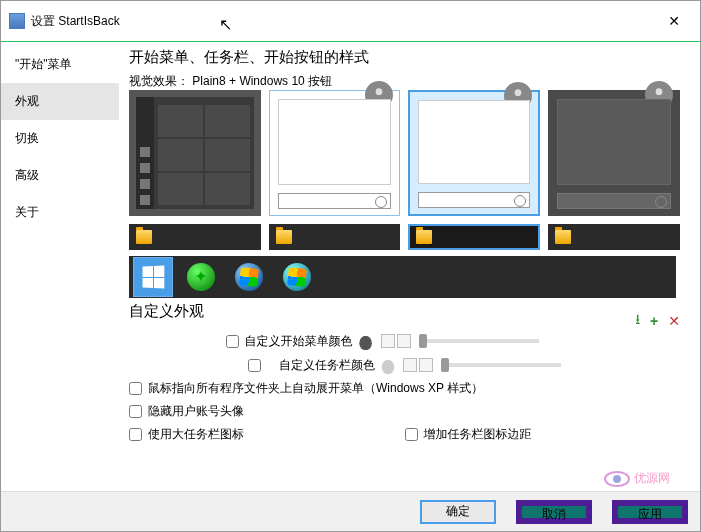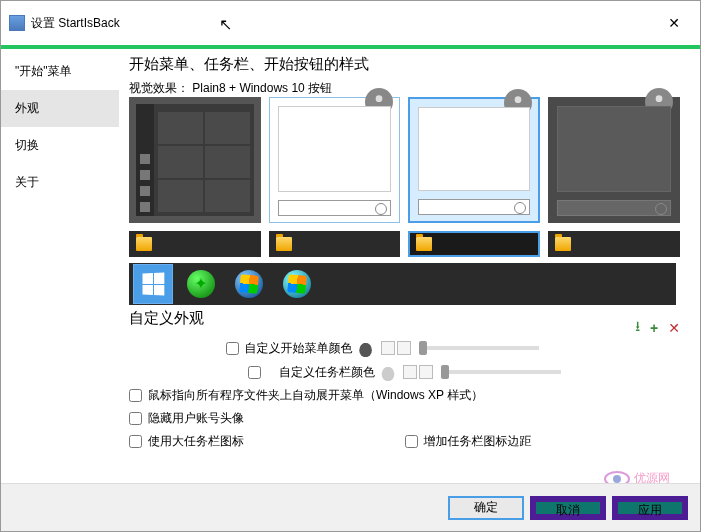--- a/index.html
+++ b/index.html
@@ -1,17 +1,17 @@
 <!DOCTYPE html>
 <html><head>
 <meta charset="utf-8">
 <style>
 *{box-sizing:border-box;margin:0;padding:0;font-family:"Segoe UI","Microsoft YaHei",sans-serif;font-size:12px}
 body{background:#fff;width:701px;height:532px;border:1px solid #999;position:relative;overflow:hidden}
-.titlebar{height:48px;display:flex;align-items:center;padding:0 8px;border-bottom:4px solid #22c55e}
+.titlebar{height:41px;display:flex;align-items:center;padding:0 8px;border-bottom:1px solid #22c55e}
 .titlebar .icon{width:16px;height:16px;border:1px solid #4a7abc;background:linear-gradient(#6aa0e0,#4a7abc);margin-right:6px}
 .titlebar .title{flex:1;color:#000}
 .titlebar .close{font-size:14px;padding:0 12px;cursor:pointer}
 .main{display:flex;height:460px}
 .sidebar{width:118px;padding-top:4px}
 .sidebar .item{padding:10px 14px;cursor:pointer;color:#000}
 .sidebar .item.active{background:#e5e5e5}
 .content{flex:1;padding:6px 20px 0 10px;overflow:hidden}
 .heading{color:#000000;font-size:15px;margin-bottom:6px}
 .heading.sub{margin-top:4px}
@@ -65,21 +65,21 @@
 .drop{width:14px;height:18px;background:currentColor;clip-path:ellipse(45% 40% at 50% 62%);position:relative}
 .drop::before{content:"";position:absolute;top:-1px;left:2px;border-left:5px solid transparent;border-right:5px solid transparent;border-bottom:8px solid currentColor}
 .d1{color:#555}
 .d2{color:#ccc}
 .swatches{display:flex;gap:2px}
 .sw{width:14px;height:14px;border:1px solid #bbb;background:#f5f5f5}
 .slider{width:120px;height:4px;background:#ddd;position:relative}
 .slider::after{content:"";position:absolute;left:0;top:-5px;width:8px;height:14px;background:#999;border-radius:2px}
 .chk2col{display:flex}
 .chk2col .chk{flex:0 0 50%}
-.footer{position:absolute;bottom:0;left:0;right:0;height:48px;background:#f0f0f0;border-top:1px solid #ddd;display:flex;justify-content:flex-end;align-items:center;padding:0 12px;gap:6px}
+.footer{position:absolute;bottom:0;left:0;right:0;height:40px;background:#f0f0f0;border-top:1px solid #ddd;display:flex;justify-content:flex-end;align-items:center;padding:0 12px;gap:20px}
 .btn{min-width:76px;height:24px;background:#0f766e;border:6px solid #4c1d95;cursor:pointer;font-size:12px}
 .btn.primary{border:2px solid #4a9ee8;background:#e9e9e9}
 .watermark{position:absolute;right:30px;bottom:44px;opacity:.55;font-size:18px;color:#ec4899;pointer-events:none;display:flex;align-items:center;gap:4px}
 .watermark .eye{width:26px;height:16px;border:2px solid #c048c0;border-radius:50%;position:relative}
 .watermark .eye::after{content:"";position:absolute;left:7px;top:2px;width:8px;height:8px;background:#4860c0;border-radius:50%}
 .cursor{position:absolute;left:218px;top:14px;font-size:16px;pointer-events:none}
 </style>
 </head>
 <body>
 
@@ -88,20 +88,21 @@
   <div class="title">设置 StartIsBack</div>
   <div class="close">✕</div>
 </div>
 <div class="cursor">↖</div>
 
 <div class="main">
   <div class="sidebar">
     <div class="item">"开始"菜单</div>
     <div class="item active">外观</div>
     <div class="item">切换</div>
+    <div class="item">高级</div>
     <div class="item">关于</div>
   </div>
 
   <div class="content">
     <div class="heading">开始菜单、任务栏、开始按钮的样式</div>
     <div class="vis-label">
       <span>视觉效果：</span>
       <span class="val">Plain8 + Windows 10 按钮</span>
     </div>
 

